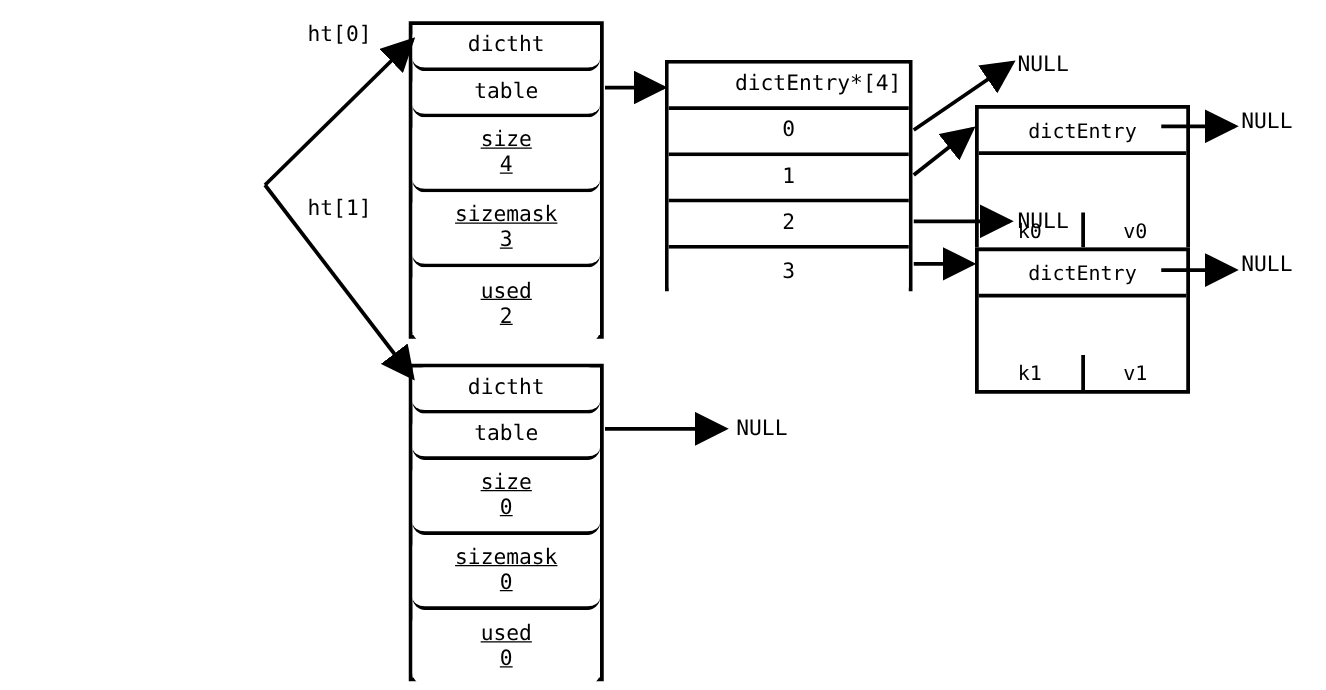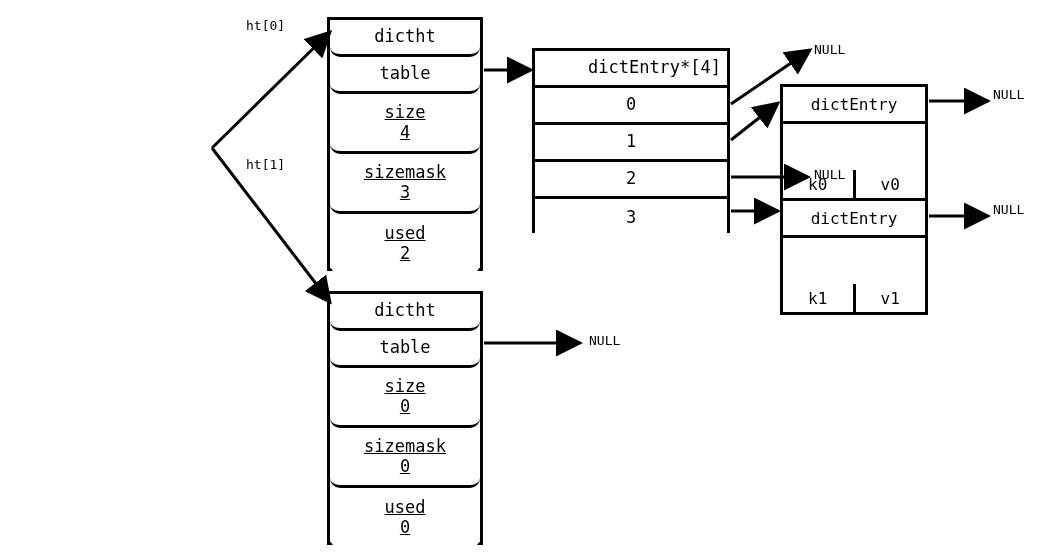--- a/index.html
+++ b/index.html
@@ -59,21 +59,21 @@
   #bucket-array { left: 532px; top: 48px; width: 198px; height: 185px; }
   #bucket-array .row { font-size: 17px; height: 37px; }
   #bucket-array .hdr { height: 37px; padding-left: 47px; }
 
   
   .entry {
     position: absolute;
     border: 3px solid #000;
     background: #fff;
     box-sizing: border-box;
-    width: 148px;
+    width: 172px;
   }
   .entry .ehdr {
     height: 34px;
     border-bottom: 3px solid #000;
     display: flex; align-items: center; justify-content: center;
     font-size: 16px; white-space: nowrap;
   }
   .entry .ekv {
     height: 28px;
     display: flex;
@@ -84,21 +84,21 @@
     display: flex; align-items: center; justify-content: center;
     font-size: 16px;
   }
   .entry .ekv > div:first-child { border-right: 3px solid #000; }
   #entry0 { left: 780px; top: 84px; }
   #entry1 { left: 780px; top: 198px; }
 
   
   .txt {
     position: absolute;
-    font-size: 13px;
+    font-size: 17px;
     color: #000;
     white-space: nowrap;
   }
 
   
   #arrows {
     position: absolute;
     left: 0; top: 0;
     width: 1061px; height: 552px;
     pointer-events: none;

